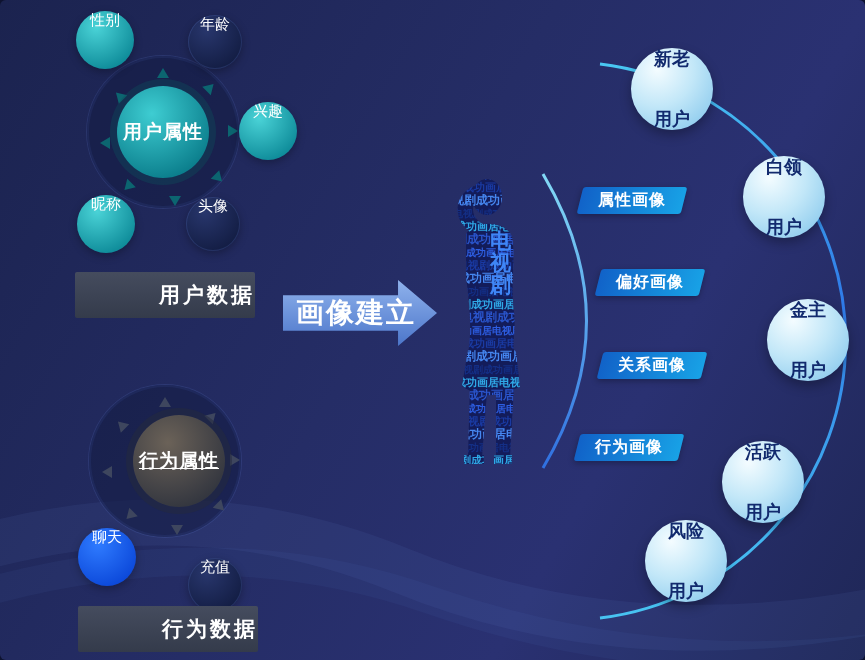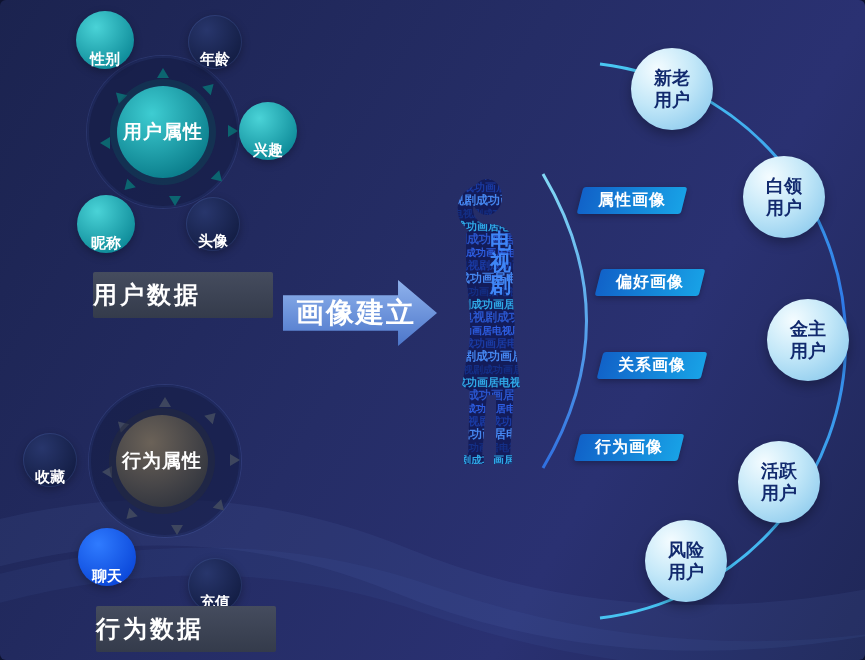--- a/index.html
+++ b/index.html
@@ -29,43 +29,43 @@
   .hub-center.teal {
     background: radial-gradient(circle at 38% 30%, #3ecdd2, #0b7e8c 78%);
     box-shadow: 0 0 0 7px rgba(12,80,92,0.38);
   }
   .hub-center.warm {
     background: radial-gradient(circle at 38% 30%, #6b6258, #33363f 78%);
     box-shadow: 0 0 0 7px rgba(36,42,62,0.55);
   }
   .sat {
     position:absolute; border-radius:50%; z-index:3;
-    display:flex; align-items:flex-end; justify-content:center;
-    color:#fff; font-size:15px; font-weight:bold;
+    display:flex; align-items:flex-start; justify-content:center;
+    color:#fff; font-size:15px; font-weight:normal;
     box-shadow: 0 3px 8px rgba(0,0,0,0.28);
   }
   .sat.teal { background: radial-gradient(circle at 35% 28%, #4ad3d7, #0d8a98 80%); }
   .sat.dark {
     background: radial-gradient(circle at 35% 28%, #28366c, #121c42 82%);
     box-shadow: inset 0 0 0 1px rgba(95,125,205,0.22), 0 3px 8px rgba(0,0,0,0.28);
   }
   .sat.blue { background: radial-gradient(circle at 35% 28%, #2f7bff, #0a46d8 82%); }
 
   .hub-arrows { position:absolute; width:0; height:0; z-index:2; }
   .hub-arrows .tri {
     position:absolute; left:0; top:0; width:0; height:0;
     border-left:6px solid transparent; border-right:6px solid transparent;
     border-bottom:10px solid var(--arrow-color,#0c6570);
   }
 
   .data-panel {
-    position:absolute; display:flex; align-items:center; justify-content:flex-start;
+    position:absolute; display:flex; align-items:center; justify-content:flex-end;
     background: linear-gradient(180deg,#454c5e,#343b4b);
-    color:#fff; font-size:24px; font-weight:bold; letter-spacing:3px;
-    border-radius:2px; z-index:3;margin-left:18px;
+    color:#fff; font-size:21px; font-weight:bold; letter-spacing:3px;
+    border-radius:2px; z-index:3;
   }
 
   
   .build-arrow {
     position:absolute; left:283px; top:280px; width:154px; height:66px;
     background: linear-gradient(180deg,#8fb2ec,#4c76ca);
     clip-path: polygon(0 23%, 74.7% 23%, 74.7% 0, 100% 50%, 74.7% 100%, 74.7% 77%, 0 77%);
     z-index:3;
   }
   .build-arrow span {
@@ -84,21 +84,21 @@
   .ptag span {
     transform: skewX(14deg);
     color:#fff; font-size:16px; font-weight:bold; letter-spacing:1px; white-space:nowrap;
   }
 
   
   .seg {
     position:absolute; width:82px; height:82px; border-radius:50%; z-index:3;
     background: radial-gradient(circle at 32% 26%, #f4fcff, #c2e7f8 45%, #7cc2ea 100%);
     box-shadow: 0 5px 12px rgba(0,0,0,0.3);
-    display:flex; flex-direction:column; align-items:center; justify-content:center;
+    display:flex; flex-direction:column; align-items:center; justify-content:space-between;
     color:#122a6e; font-size:18px; font-weight:bold; line-height:1.2; text-align:center;
   }
 
   .person-wrap { position:absolute; left:430px; top:162px; z-index:2; }
 </style>
 </head>
 <body>
 
 <div class="stage">
 
@@ -159,27 +159,24 @@
   <div class="hub-arrows" style="left:165px; top:461px; --arrow-color:#3e465e;">
       <span class="tri" style="transform: rotate(0deg) translate(-6px, -64px);"></span>
       <span class="tri" style="transform: rotate(45deg) translate(-6px, -64px);"></span>
       <span class="tri" style="transform: rotate(90deg) translate(-6px, -64px);"></span>
       <span class="tri" style="transform: rotate(135deg) translate(-6px, -64px);"></span>
       <span class="tri" style="transform: rotate(180deg) translate(-6px, -64px);"></span>
       <span class="tri" style="transform: rotate(225deg) translate(-6px, -64px);"></span>
       <span class="tri" style="transform: rotate(270deg) translate(-6px, -64px);"></span>
       <span class="tri" style="transform: rotate(315deg) translate(-6px, -64px);"></span>
     </div>
-  <div class="hub-center warm" style="left:116px; top:415px; width:92px; height:92px;">
+  <div class="hub-center warm" style="left:133px; top:415px; width:92px; height:92px;text-decoration:underline;">
     <span>行为属性</span>
   </div>
 
-  <div class="sat dark" style="left:23px; top:433px; width:54px; height:54px;">
-    <span>收藏</span>
-  </div>
   <div class="sat blue" style="left:78px; top:528px; width:58px; height:58px;">
     <span>聊天</span>
   </div>
   <div class="sat dark" style="left:188px; top:558px; width:54px; height:54px;">
     <span>充值</span>
   </div>
 
   <div class="data-panel" style="left:78px; top:606px; width:180px; height:46px;">
     <span>行为数据</span>
   </div>
@@ -255,21 +252,21 @@
     <span>用户</span>
   </div>
   <div class="seg" style="left:743px; top:156px;">
     <span>白领</span>
     <span>用户</span>
   </div>
   <div class="seg" style="left:767px; top:299px;">
     <span>金主</span>
     <span>用户</span>
   </div>
-  <div class="seg" style="left:738px; top:441px;">
+  <div class="seg" style="left:722px; top:441px;">
     <span>活跃</span>
     <span>用户</span>
   </div>
   <div class="seg" style="left:645px; top:520px;">
     <span>风险</span>
     <span>用户</span>
   </div>
 
 </div>
 

